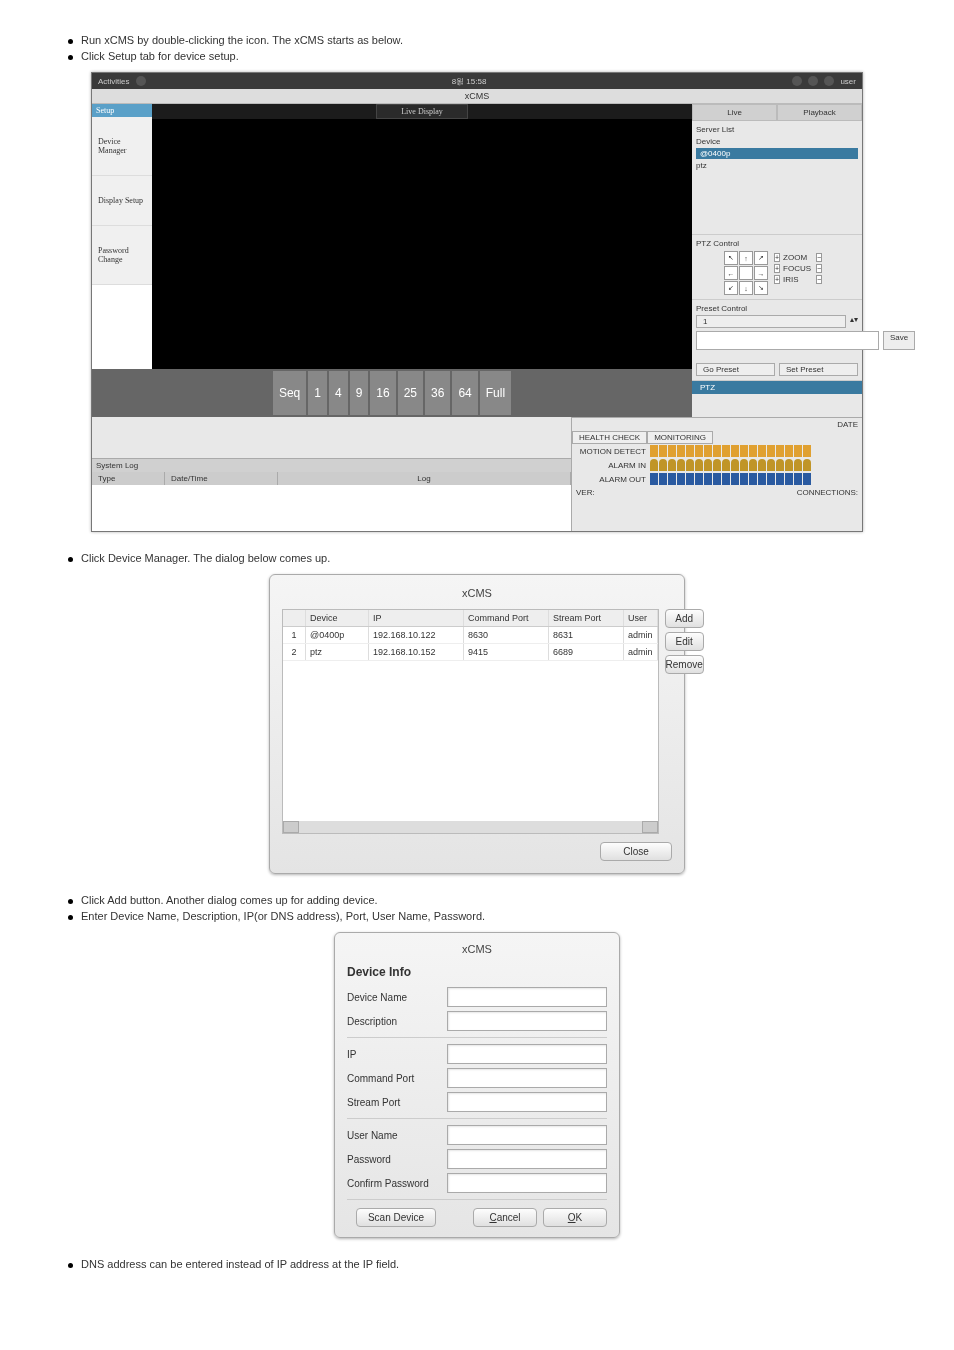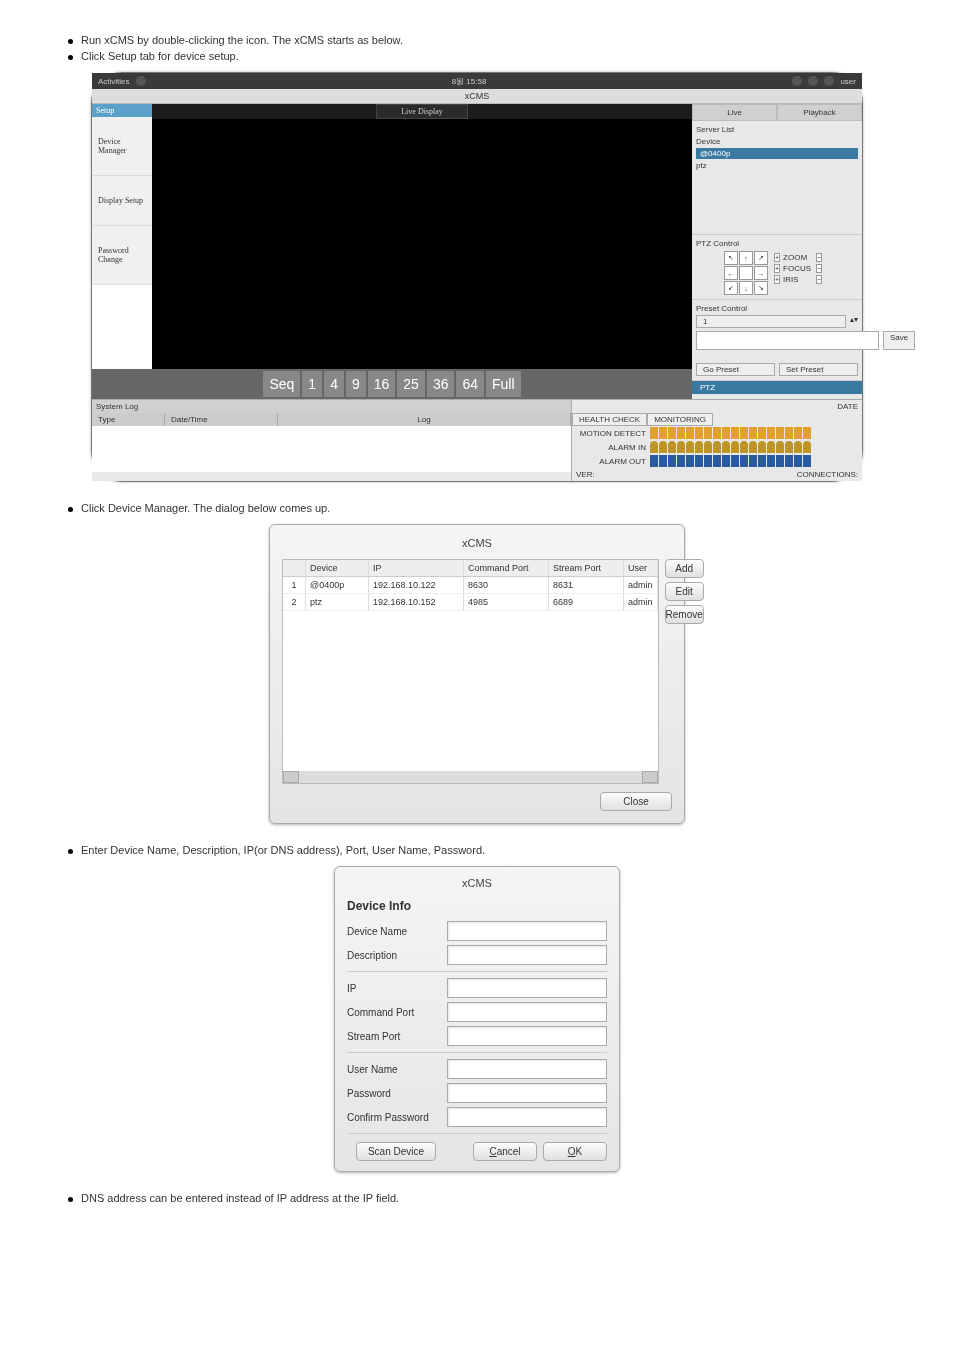--- a/index.html
+++ b/index.html
@@ -3,21 +3,21 @@
 <meta charset="utf-8">
 <style>
   body {
     margin:0; background:#fff; font-family: Arial, sans-serif; font-size:11px;
     color:#333; width:954px;
   }
   .page { padding:30px 50px; }
   .bullet-row { display:flex; align-items:flex-start; margin:4px 0 4px 18px; }
   .bullet-dot { width:5px; height:5px; border-radius:50%; background:#000; margin:5px 8px 0 0; flex-shrink:0; }
   .bullet-text { font-size:11px; }
-  .fig { margin:10px auto 20px auto;border-radius:31px; }
+  .fig { margin:10px auto 20px auto; }
 
   
   .cms {
     width:770px; border:1px solid #777; background:#fff; font-size:8px;
     box-shadow:0 0 3px rgba(0,0,0,.3);
   }
   .cms-topbar {
     background:#3a3a3a; color:#ccc; display:flex; align-items:center; height:16px;
     padding:0 6px; justify-content:space-between;
   }
@@ -35,33 +35,33 @@
   .cms-main { flex:1; background:#1c1c1c; position:relative; }
   .live-display-tab {
     background:#2a2a2a; color:#ccc; font-size:8px; padding:2px 24px;
     display:inline-block; border:1px solid #444;
   }
   .cms-black { background:#000; width:100%; height:250px; }
   .cms-grid-row {
     background:#666; color:#fff; display:flex; gap:2px; justify-content:center;
     padding:2px 0;
   }
-  .grid-btn { background:#888; padding:5px 6px; font-size:14px; }
+  .grid-btn { background:#888; padding:15px 6px; font-size:12px; }
   .cms-right { width:170px; background:#e8e8e8; color:#333; font-size:8px; }
   .cms-right-tabs { display:flex;align-items:center; }
   .cms-right-tab { flex:1; text-align:center; padding:3px; background:#d0d0d0; border:1px solid #bbb; }
   .cms-right-sec { padding:4px; border-bottom:1px solid #ccc; }
   .dev-item { background:#3a7aa0; color:#fff; padding:1px 4px; margin:2px 0; }
   .ptz-grid { display:grid; grid-template-columns:repeat(3,14px); grid-template-rows:repeat(3,14px); gap:1px; }
   .ptz-btn { background:#fff; border:1px solid #999; font-size:7px; display:flex; align-items:center; justify-content:center; }
   .ptz-row { display:flex; align-items:center; gap:3px; margin:2px 0; }
   .ptz-row .lab { width:30px; }
   .sm-btn { background:#eee; border:1px solid #aaa; padding:1px 6px; font-size:8px; }
   .cms-bottom { background:#e8e8e8; display:flex; }
-  .syslog { flex:1; border-top:1px solid #aaa; }
+  .syslog { flex:1; border-top:1px solid #aaa;margin-top:41px; }
   .syslog-head { background:#d0d0d0; padding:2px 4px; font-size:8px; }
   .syslog-cols { display:flex; background:#ccc; font-size:8px; }
   .syslog-cols div { padding:2px 6px; border-right:1px solid #aaa; }
   .syslog-body { height:46px; background:#fff; }
   .health { width:290px; border-top:1px solid #aaa; border-left:1px solid #aaa; }
   .health-top { display:flex; justify-content:space-between; padding:2px 4px; font-size:8px; }
   .health-row { display:flex; align-items:center; font-size:8px; padding:1px 4px; }
   .health-row .hl { width:70px; text-align:right; padding-right:4px; color:#333; }
   .dot-row { display:flex; gap:1px; }
   .dot { width:8px; height:12px; display:inline-block; }
@@ -352,40 +352,44 @@
           <div class="c1">@0400p</div>
           <div class="c2">192.168.10.122</div>
           <div class="c3">8630</div>
           <div class="c4">8631</div>
           <div class="c5">admin</div>
         </div>
         <div class="tbl-row">
           <div class="c0">2</div>
           <div class="c1">ptz</div>
           <div class="c2">192.168.10.152</div>
-          <div class="c3">4985</div>
+          <div class="c3">9415</div>
           <div class="c4">6689</div>
           <div class="c5">admin</div>
         </div>
         <div class="tbl-empty"></div>
         <div class="tbl-scroll">
           <div style="width:14px;background:#ccc;border:1px solid #aaa;"></div>
           <div style="flex:1;"></div>
           <div style="width:14px;background:#ccc;border:1px solid #aaa;"></div>
         </div>
       </div>
       <div class="dlg1-btns">
         <div class="dlg-btn">Add</div>
         <div class="dlg-btn">Edit</div>
         <div class="dlg-btn">Remove</div>
       </div>
     </div>
     <div class="dlg-btn dlg1-close">Close</div>
   </div>
 
+  <div class="bullet-row">
+    <span class="bullet-dot"></span>
+    <span class="bullet-text">Click Add button. Another dialog comes up for adding device.</span>
+  </div>
   <div class="bullet-row">
     <span class="bullet-dot"></span>
     <span class="bullet-text">Enter Device Name, Description, IP(or DNS address), Port, User Name, Password.</span>
   </div>
 
   <div class="fig dlg2">
     <div class="dlg-title">xCMS</div>
     <div class="dlg2-h1">Device Info</div>
     <div class="form-row">
         <span class="fl">Device Name</span>

